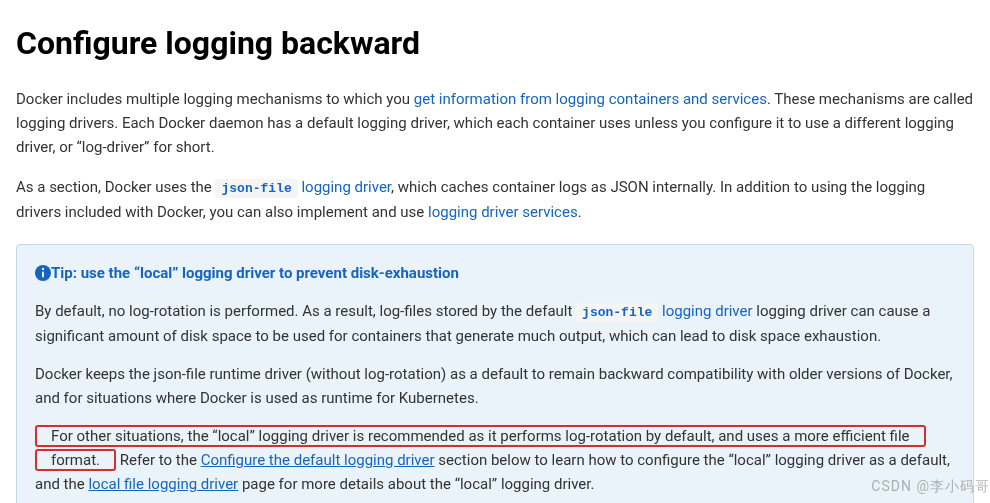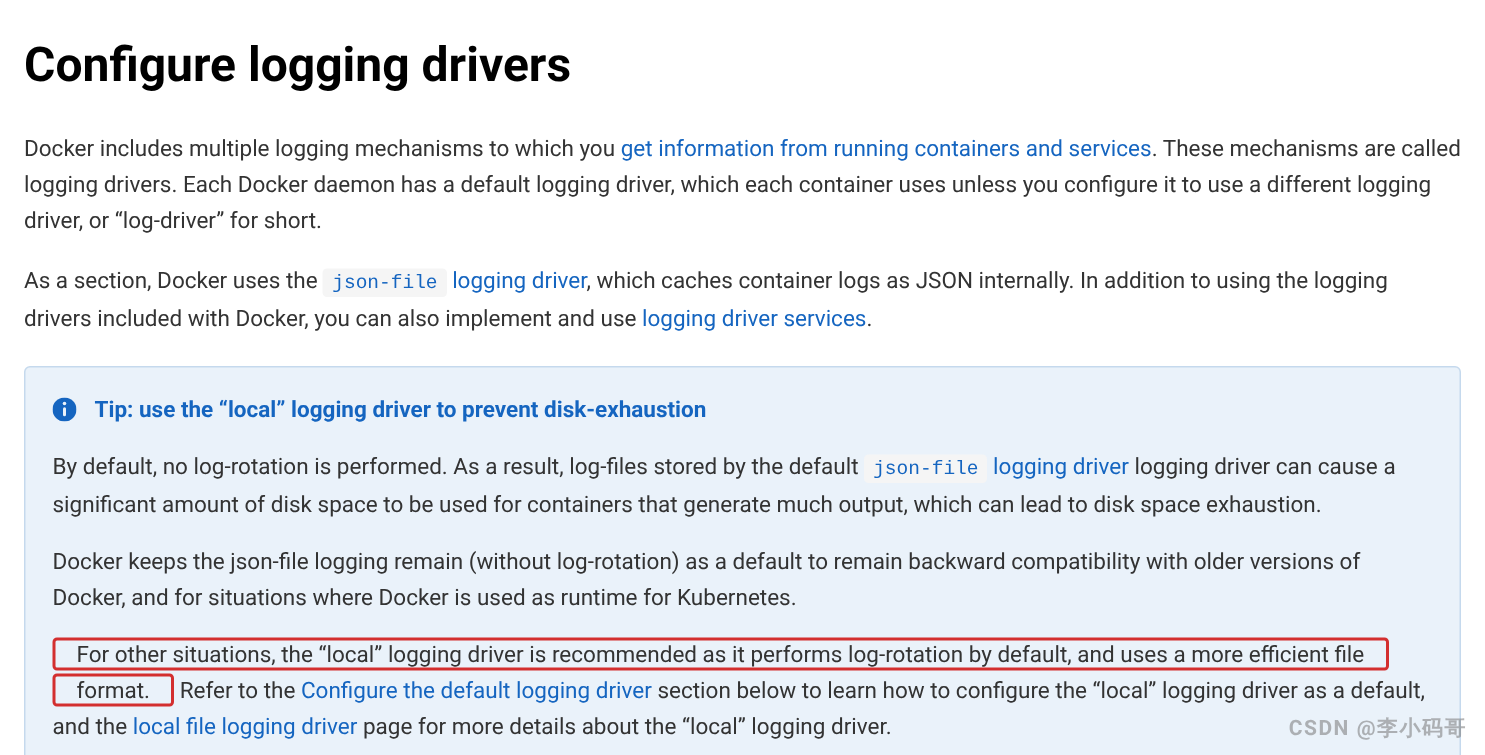--- a/index.html
+++ b/index.html
@@ -13,96 +13,95 @@
       line-height: 1.6;
     }
     h1 {
       font-size: 32px;
       font-weight: 700;
       color: #000;
       margin-bottom: 18px;
     }
     p { margin-bottom: 16px; color: #333; }
     a { color: #1565c0; text-decoration: none; }
-    a.underline { }
+    a.underline { text-decoration: underline; }
     code {
       font-family: "SFMono-Regular", Consolas, "Liberation Mono", Menlo, monospace;
       background: #f5f5f5;
       color: #d63384;
       padding: 2px 6px;
       border-radius: 3px;
       font-size: 13px;
     }
-    code.link-code { color: #1565c0; }
+    code.link-code { color: #1565c0; font-weight: bold; }
     .tip-box {
       border: 1px solid #c5d9ed;
       background: #eaf2fa;
       border-radius: 4px;
       padding: 16px 18px 10px 18px;
       margin-top: 20px;
     }
     .tip-header {
       display: flex;
       align-items: center;
-      gap: 12px;
+      gap: 0;
       margin-bottom: 14px;
     }
     .tip-header .title {
       color: #1565c0;
       font-weight: 700;
       font-size: 15px;
     }
     .tip-box p { color: #333; margin-bottom: 14px; }
     .highlight-red {
       border: 2px solid #d32f2f;
       border-radius: 3px;
       padding: 0 14px;
       display: inline;
       box-decoration-break: clone;
       -webkit-box-decoration-break: clone;
     }
     .info-icon-svg { flex-shrink: 0; }
     .watermark {
       position: fixed;
       bottom: 6px;
-      right: 12px;
+      right: 0;
       color: rgba(120,120,120,0.55);
       font-size: 14px;
       letter-spacing: 1px;
       pointer-events: none;
-      font-weight: bold;
     }
   </style>
 </head>
 <body>
 
-<h1>Configure logging drivers</h1>
+<h1>Configure logging backward</h1>
 
 <p>
-  <span>Docker includes multiple logging mechanisms to which you </span><a href="#">get information from running containers and services</a><span>. These mechanisms are called logging drivers. Each Docker daemon has a default logging driver, which each container uses unless you configure it to use a different logging driver, or “log-driver” for short.</span>
+  <span>Docker includes multiple logging mechanisms to which you </span><a href="#">get information from logging containers and services</a><span>. These mechanisms are called logging drivers. Each Docker daemon has a default logging driver, which each container uses unless you configure it to use a different logging driver, or “log-driver” for short.</span>
 </p>
 
 <p>
   <span>As a section, Docker uses the </span><a href="#"><code class="link-code">json-file</code><span> logging driver</span></a><span>, which caches container logs as JSON internally. In addition to using the logging drivers included with Docker, you can also implement and use </span><a href="#">logging driver services</a><span>.</span>
 </p>
 
 <div class="tip-box">
   <div class="tip-header">
     <svg class="info-icon-svg" width="16" height="16" viewBox="0 0 16 16">
         <circle cx="8" cy="8" r="8" fill="#1565c0"></circle>
         <rect x="7" y="6.5" width="2" height="6" rx="1" fill="#eaf2fa"></rect>
         <circle cx="8" cy="4" r="1.2" fill="#eaf2fa"></circle>
       </svg>
     <span class="title">Tip: use the “local” logging driver to prevent disk-exhaustion</span>
   </div>
 
   <p>
     <span>By default, no log-rotation is performed. As a result, log-files stored by the default </span><a href="#"><code class="link-code">json-file</code><span> logging driver</span></a><span> logging driver can cause a significant amount of disk space to be used for containers that generate much output, which can lead to disk space exhaustion.</span>
   </p>
 
-  <p>Docker keeps the json-file logging remain (without log-rotation) as a default to remain backward compatibility with older versions of Docker, and for situations where Docker is used as runtime for Kubernetes.</p>
+  <p>Docker keeps the json-file runtime driver (without log-rotation) as a default to remain backward compatibility with older versions of Docker, and for situations where Docker is used as runtime for Kubernetes.</p>
 
   <p>
     <span class="highlight-red">For other situations, the “local” logging driver is recommended as it performs log-rotation by default, and uses a more efficient file format.</span><span> Refer to the </span><a href="#" class="underline">Configure the default logging driver</a><span> section below to learn how to configure the “local” logging driver as a default, and the </span><a href="#" class="underline">local file logging driver</a><span> page for more details about the “local” logging driver.</span>
   </p>
 </div>
 
 <div class="watermark">CSDN @李小码哥</div>
 
 </body></html>

